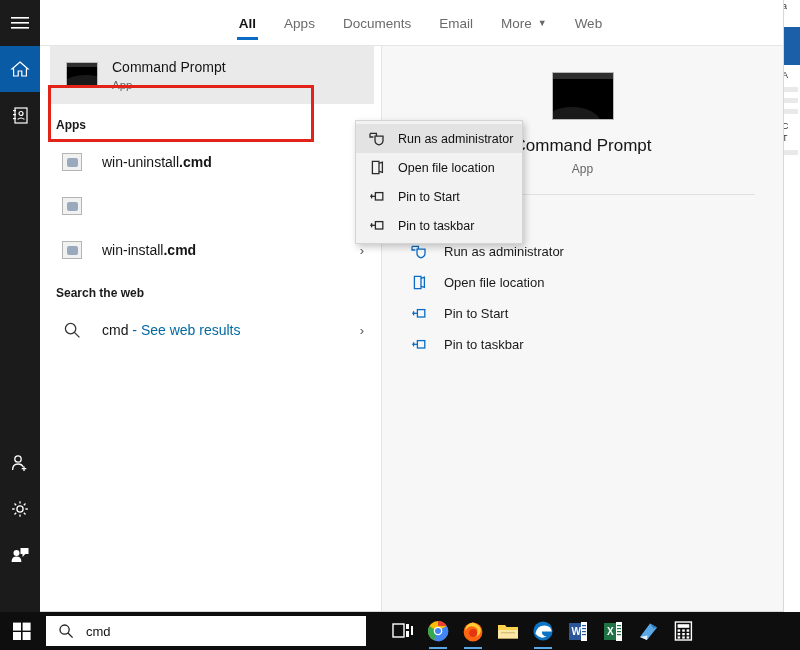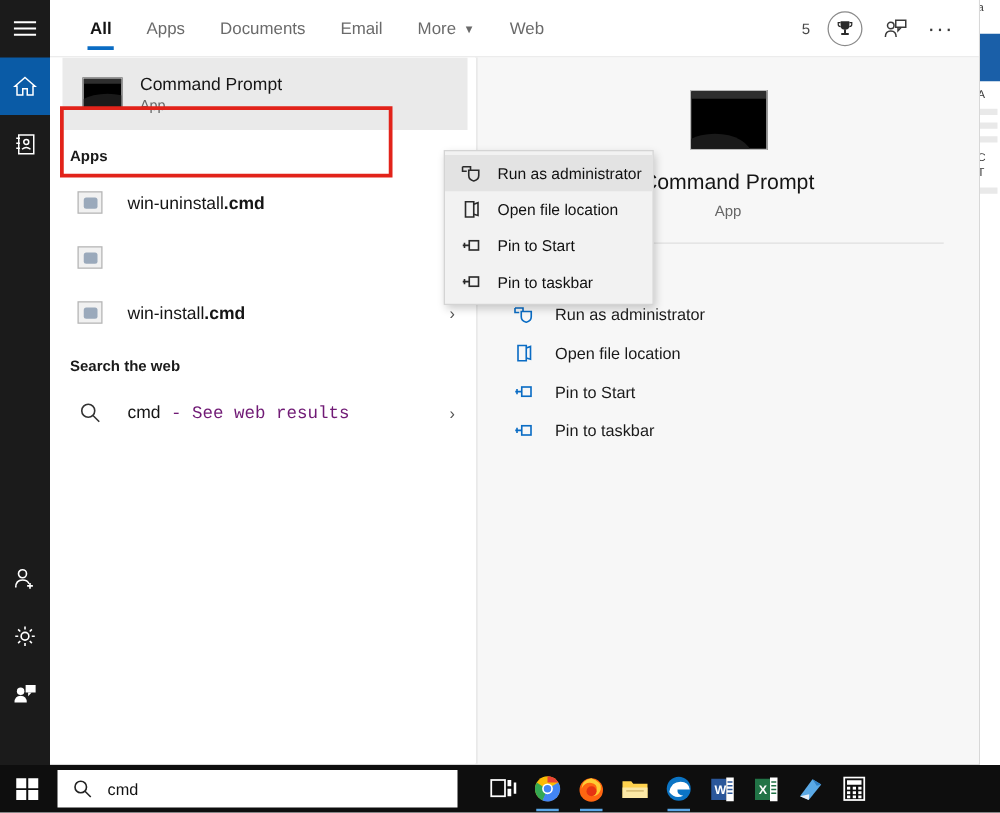--- a/index.html
+++ b/index.html
@@ -39,21 +39,21 @@
     color: #ffffff;
   }
   .rail-btn.active { background: #0a5ba6; }
   .rail-btn svg { display: block; }
 
   
   #header {
     position: absolute; left: 40px; top: 0; right: 0; height: 46px;
     background: #ffffff;
     border-bottom: 1px solid #e6e6e6;
-    display: flex; align-items: center;
+    display: flex; align-items: center; flex-direction: column;
   }
   #tabs { display: flex; align-items: center; height: 46px; margin-left: 18px; }
   .tab {
     position: relative; height: 46px; display: flex; align-items: center;
     padding: 0 14px; font-size: 13.5px; color: #6a6a6a; white-space: nowrap;
   }
   .tab.active { color: #141414; font-weight: bold; }
   .tab.active::after {
     content: ""; position: absolute; left: 12px; right: 12px; bottom: 6px;
     height: 3px; background: #0a6cc4;
@@ -87,21 +87,21 @@
   }
   .result-row.best {
     height: 58px; background: #eaeaea; margin: 0 6px 0 10px;
   }
   .result-icon { width: 32px; display: flex; align-items: center; justify-content: center; flex: 0 0 32px; }
   .result-text { margin-left: 14px; display: flex; flex-direction: column; justify-content: center; }
   .result-title { font-size: 14px; color: #151515; line-height: 18px; }
   .result-title .bold { font-weight: bold; }
   .result-sub { font-size: 11.5px; color: #666; line-height: 15px; margin-top: 2px; }
   .row-chevron { margin-left: auto; font-size: 13px; color: #555; padding-right: 6px; }
-  .web-desc { color: #701a75; font-family: Liberation Mono, monospace; }
+  .web-desc { color: #0369a1; }
 
   
   .console-icon {
     width: 34px; height: 26px; background: #000; border: 1px solid #b9b9b9;
     position: relative; overflow: hidden;
   }
   .console-icon::before {
     content: ""; position: absolute; left: 0; top: 0; right: 0; height: 4px;
     background: #2e2e2e;
   }

